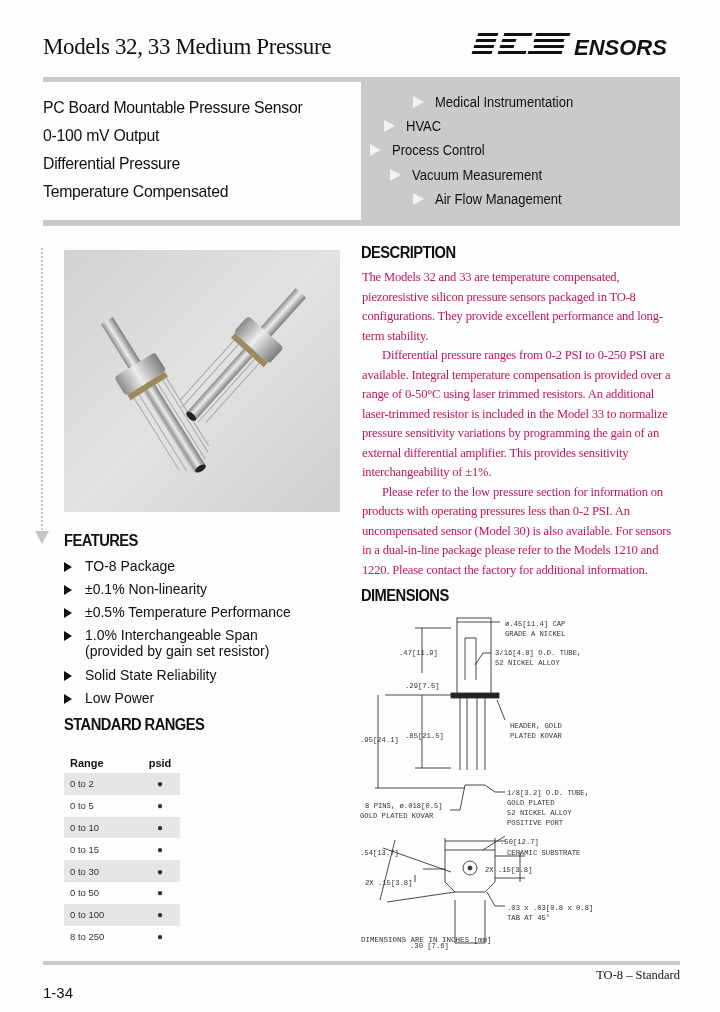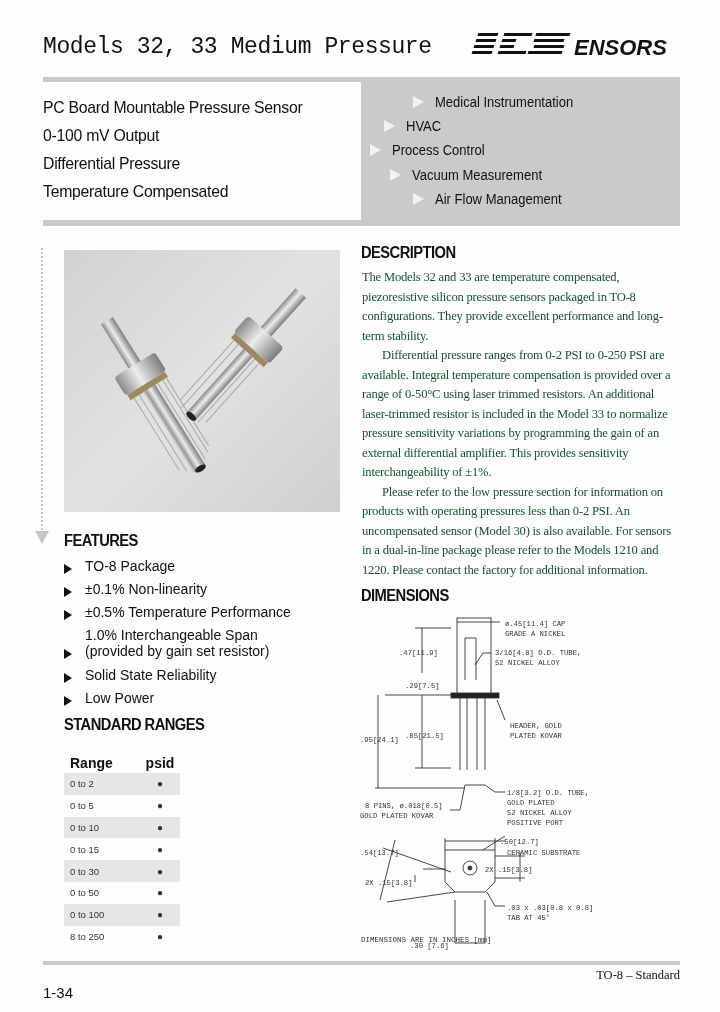--- a/index.html
+++ b/index.html
@@ -1,43 +1,43 @@
 <!DOCTYPE html>
 <html><head>
 <meta charset="utf-8">
 <style>
   html,body{margin:0;padding:0;}
   body{width:720px;height:1012px;background:#fdfdfd;position:relative;overflow:hidden;font-family:"Liberation Sans",sans-serif;color:#111;}
   .abs{position:absolute;}
-  #doc-title{left:43px;top:34px;font-size:23px;letter-spacing:-0.4px;font-family:Liberation Mono, monospace;color:#111;}
+  #doc-title{left:43px;top:34px;font-size:23px;letter-spacing:-0.4px;font-family:Liberation Serif, serif;color:#111;}
   #logo{left:470px;top:28px;width:210px;height:34px;}
   #bar-top{left:43px;top:77px;width:637px;height:5px;background:#c9c9c9;}
   #bar-mid{left:43px;top:220px;width:637px;height:6px;background:#c9c9c9;}
   #right-panel{left:361px;top:77px;width:319px;height:149px;background:#cacaca;}
   #left-panel{left:43px;top:82px;width:318px;height:138px;background:#fdfdfd;}
   .headline{position:absolute;left:43px;font-size:17px;font-weight:normal;letter-spacing:-0.3px;transform:scaleX(0.93);transform-origin:left;white-space:nowrap;}
   .app-item{position:absolute;left:370px;display:flex;align-items:center;font-size:14px;white-space:nowrap;}
   .app-item .tri{width:0;height:0;border-top:6px solid transparent;border-bottom:6px solid transparent;border-left:11px solid #f2f2f2;margin-right:11px;}
   .app-item span.lbl{transform:scaleX(0.93);transform-origin:left;display:inline-block;}
   #photo{left:64px;top:250px;width:276px;height:262px;background:linear-gradient(135deg,#d2d2d2 0%,#e2e2e2 50%,#cfcfcf 100%);}
   #dotline{left:41px;top:248px;width:0;height:282px;border-left:2px dotted #c4c4c4;}
   #dot-arrow{left:35px;top:531px;width:0;height:0;border-left:7px solid transparent;border-right:7px solid transparent;border-top:13px solid #c6c6c6;}
   .sec-head{position:absolute;font-size:16px;font-weight:bold;letter-spacing:-0.6px;transform:scaleX(0.92);transform-origin:left;white-space:nowrap;}
-  .feat{position:absolute;left:64px;font-size:14px;display:flex;align-items:flex-end;white-space:nowrap;}
+  .feat{position:absolute;left:64px;font-size:14px;display:flex;align-items:flex-start;white-space:nowrap;}
   .feat .b{width:0;height:0;border-top:5px solid transparent;border-bottom:5px solid transparent;border-left:8px solid #111;margin-right:13px;margin-top:4px;}
   .feat .t{line-height:16px;}
-  #desc{left:362px;top:268px;width:316px;font-family:"Liberation Serif",serif;font-size:12.6px;line-height:19.5px;color:#14532d;letter-spacing:-0.2px;}
+  #desc{left:362px;top:268px;width:316px;font-family:"Liberation Serif",serif;font-size:12.6px;line-height:19.5px;color:#be185d;letter-spacing:-0.2px;}
   #desc p{margin:0;}
   #desc p+p{text-indent:20px;}
   #ranges{left:64px;top:753px;width:116px;}
   .rrow{height:21.8px;display:flex;align-items:center;font-size:9.5px;color:#333;}
   .rrow.shade{background:#e6e6e6;}
   .rrow .c1{width:70px;padding-left:6px;}
   .rrow .c2{width:40px;text-align:center;font-size:10px;}
-  .rhead{height:20px;display:flex;align-items:center;font-size:14px;font-weight:bold;}
+  .rhead{height:20px;display:flex;align-items:center;font-size:11px;font-weight:bold;}
   .rhead .c1{width:70px;padding-left:6px;}
   .rhead .c2{width:40px;text-align:center;}
   #footer-bar{left:43px;top:961px;width:637px;height:4px;background:#c9c9c9;}
   #page-num{left:43px;top:984px;font-family:Liberation Sans, sans-serif;font-size:15px;}
   #section-label{right:40px;top:968px;font-family:"Liberation Serif",serif;font-size:12.5px;}
   .dimtxt{font-family:"Liberation Mono",monospace;font-size:7.2px;fill:#333;}
 </style>
 </head>
 <body>
 

